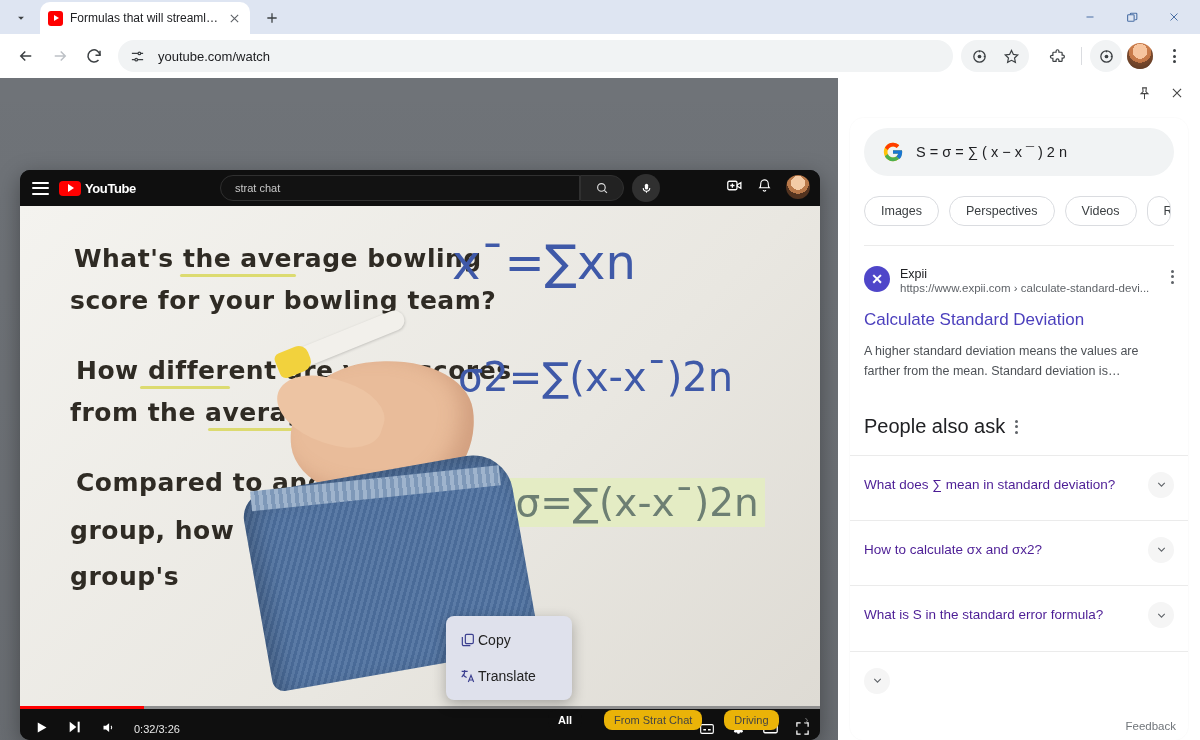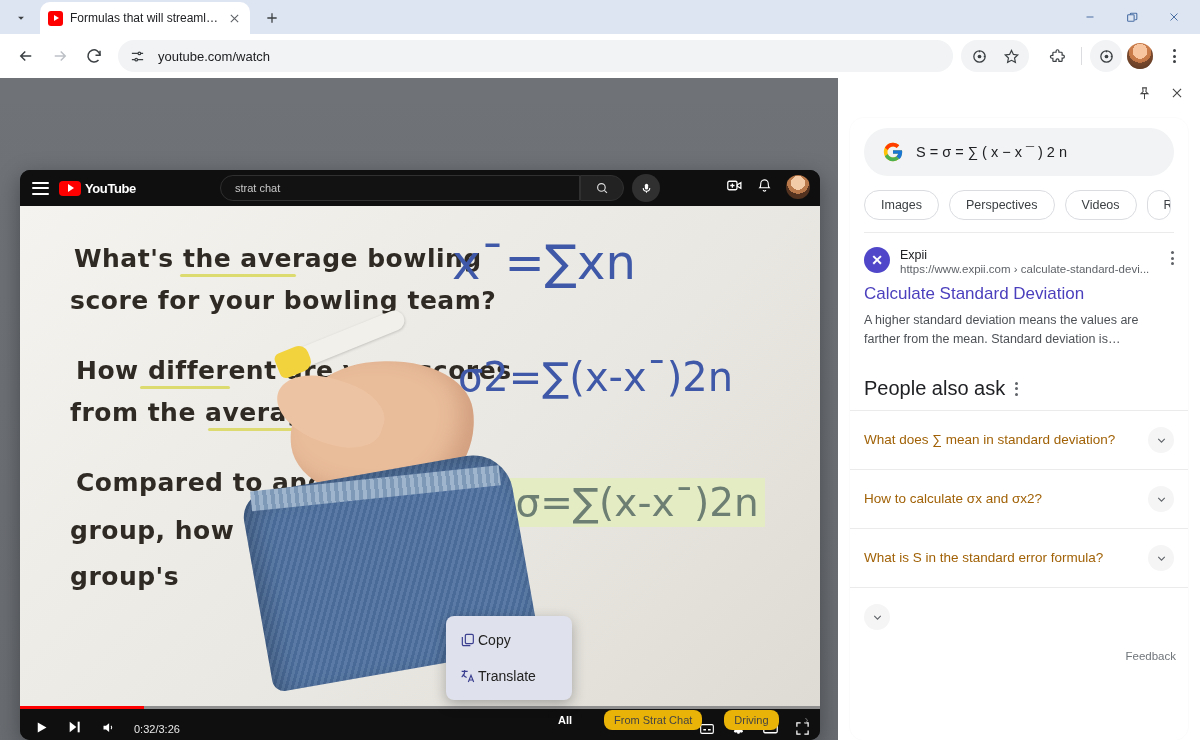--- a/index.html
+++ b/index.html
@@ -163,21 +163,21 @@
 
   
   .side {
     position:absolute; top:0; left:838px; width:362px; height:662px; background:#fff;
     display:flex; flex-direction:column;
   }
   .side-head{height:34px;display:flex;align-items:center;justify-content:flex-end;gap:18px;padding-right:16px;color:#444;}
   .side-card{
     margin:6px 12px 0 12px; background:#fff; border-radius:14px; flex:1 1 auto; overflow:hidden;
     box-shadow:0 0 0 1px rgba(0,0,0,0.015);
-    display:flex;flex-direction:column;
+    display:flex;flex-direction:column;justify-content:space-between;
   }
   .q-box{
     margin:10px 14px 0 14px; height:48px; background:#f1f3f4; border-radius:24px;
     display:flex;align-items:center;gap:12px;padding:0 18px;
   }
   .g-logo{width:22px;height:22px;flex:0 0 auto;}
   .q-text{font-size:14.5px;color:#202124;white-space:nowrap;overflow:hidden;}
   .filters{display:flex;gap:10px;padding:14px 14px 12px 14px;overflow:hidden;}
   .filter-chip{
     border:1px solid #dadce0;border-radius:18px;padding:7px 16px;font-size:12.5px;color:#3c4043;white-space:nowrap;
@@ -192,21 +192,21 @@
   .res-site{font-size:12.5px;color:#202124;line-height:1.3;}
   .res-url{font-size:11.5px;color:#5f6368;white-space:nowrap;overflow:hidden;text-overflow:ellipsis;max-width:250px;}
   .res-kebab{margin-left:auto;color:#5f6368;align-self:flex-start;padding-top:4px;}
   .res-title{font-size:17px;color:#4b3fbd;padding:6px 14px 0 14px;line-height:1.25;}
   .res-snippet{font-size:12.5px;color:#4d5156;padding:6px 14px 0 14px;line-height:1.55;}
   .paa-head{display:flex;align-items:center;gap:10px;padding:28px 14px 10px 14px;}
   .paa-title{font-size:20px;color:#202124;}
   .paa-item{
     display:flex;align-items:center;gap:8px;padding:16px 14px;border-top:1px solid #ebebeb;
   }
-  .paa-q{font-size:13.5px;color:#a16207;line-height:1.45;flex:1 1 auto;}
+  .paa-q{font-size:13.5px;color:#4c1d95;line-height:1.45;flex:1 1 auto;}
   .chev{width:26px;height:26px;border-radius:50%;background:#f5f5f5;display:flex;align-items:center;justify-content:center;color:#5f6368;flex:0 0 auto;}
   .feedback{font-size:11.5px;color:#70757a;text-align:right;padding:4px 12px 8px 0;}
   .kebab-v{display:flex;flex-direction:column;gap:2.5px;align-items:center;}
   .kebab-v i{width:3px;height:3px;border-radius:50%;background:currentColor;display:block;}
 </style>
 </head>
 <body>
 
 <div id="app">
 

